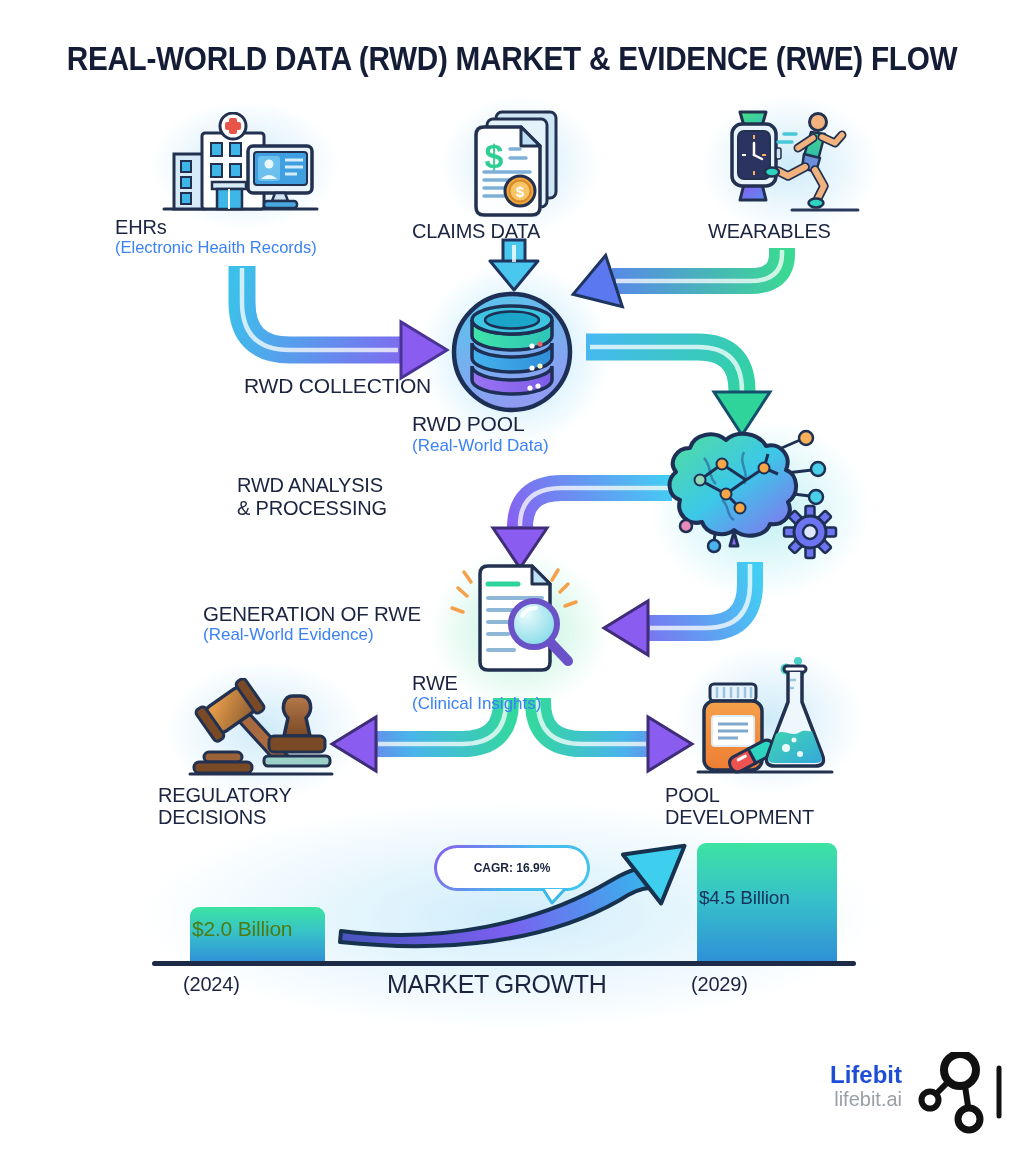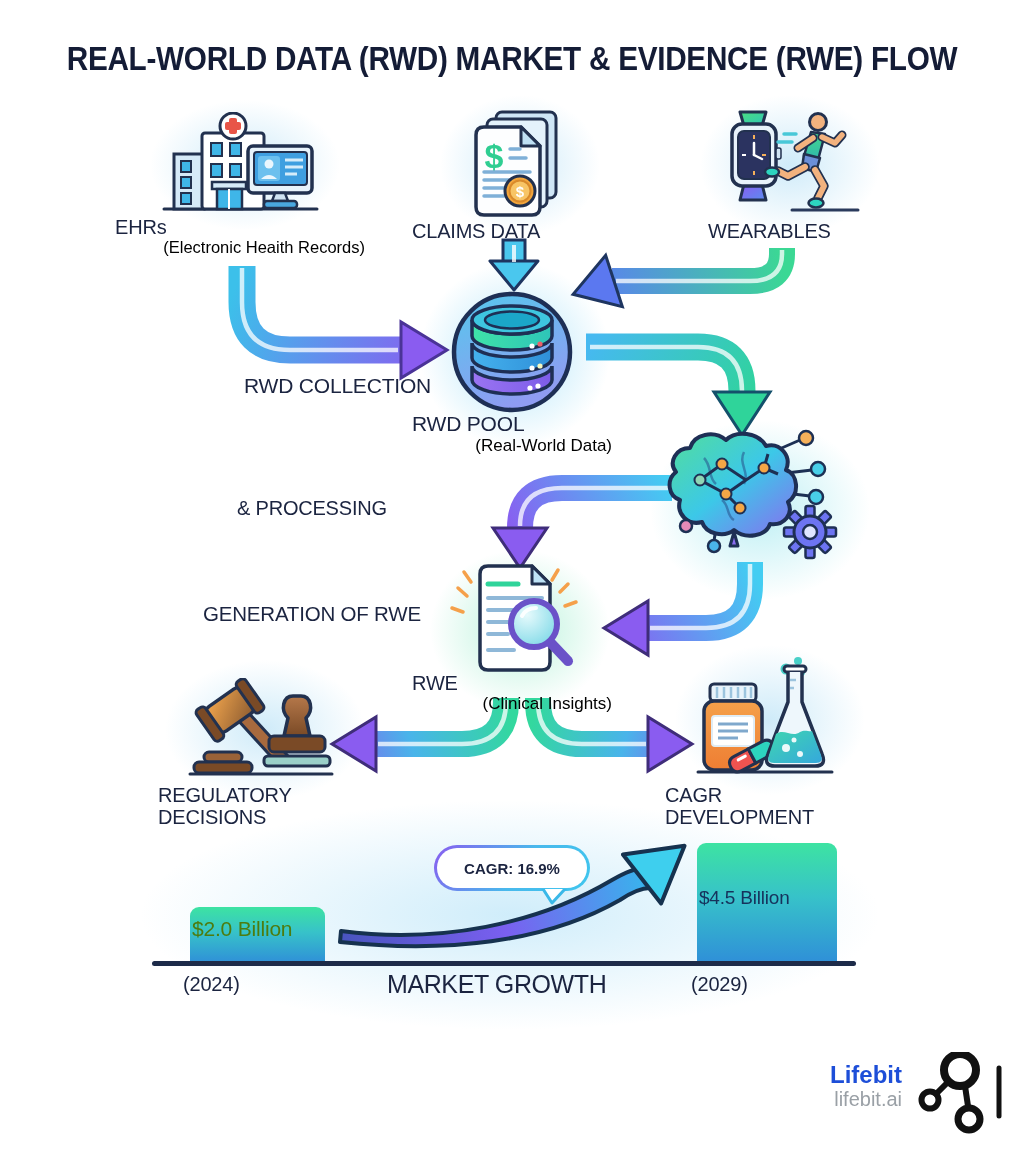--- a/index.html
+++ b/index.html
@@ -1,32 +1,32 @@
 <!DOCTYPE html>
 <html><head>
 <meta charset="utf-8">
 <style>
   html,body{margin:0;padding:0;background:#ffffff;}
   .canvas{position:relative;width:1024px;height:1154px;background:#ffffff;overflow:hidden;
           font-family:"Liberation Sans",sans-serif;}
   .glow{position:absolute;border-radius:50%;pointer-events:none;}
   .lbl{position:absolute;font-weight:normal;color:#1b2440;letter-spacing:-0.2px;}
-  .sub{position:absolute;font-weight:500;color:#000000;text-align:right;}
+  .sub{position:absolute;font-weight:500;color:#3b82f6;text-align:left;}
   .title{position:absolute;left:0;right:0;top:40px;text-align:center;font-size:33px;font-weight:bold;
          color:#141c36;letter-spacing:-0.3px;transform:scaleX(0.9);transform-origin:50% 50%;}
   .overlay{position:absolute;left:0;top:0;z-index:2;}
   .iconsvg{position:absolute;z-index:3;}
   .txt{z-index:4;}
   .bar{position:absolute;z-index:3;border-radius:9px 9px 0 0;
        background:linear-gradient(180deg,#3de3a2 0%,#37c2c9 45%,#2f8fd8 100%);}
   .baseline{position:absolute;z-index:3;background:#1d2b49;border-radius:3px;}
   .bubble-outer{position:absolute;z-index:5;border-radius:26px;padding:3px;
                 background:linear-gradient(125deg,#8a5cf0 0%,#49b9ec 55%,#3ec6ee 100%);}
   .bubble-inner{background:#ffffff;border-radius:23px;width:150px;height:40px;display:flex;
-                align-items:center;justify-content:center;font-size:15px;font-weight:bold;color:#1b2440;}
+                align-items:center;justify-content:center;font-size:12px;font-weight:bold;color:#1b2440;}
   .bubble-tail{position:absolute;z-index:6;}
   .brand{position:absolute;z-index:4;text-align:right;}
   .brand .b1{font-size:24px;font-weight:bold;color:#1d4ed8;line-height:26px;}
   .brand .b2{font-size:20px;color:#9aa0a6;line-height:23px;}
 </style>
 </head>
 <body>
 
 <div class="canvas">
 
@@ -423,31 +423,33 @@
 
   <div class="lbl txt" style="left:115px;width:250px;top:216px;font-size:20px;">EHRs</div>
   <div class="sub txt" style="left:115px;width:250px;top:238px;font-size:16.5px;">(Electronic Heaith Records)</div>
   <div class="lbl txt" style="left:412px;width:200px;top:220px;font-size:20px;">CLAIMS DATA</div>
   <div class="lbl txt" style="left:708px;width:200px;top:220px;font-size:20px;">WEARABLES</div>
 
   <div class="lbl txt" style="left:412px;width:200px;top:412px;font-size:21px;">RWD POOL</div>
   <div class="lbl txt" style="left:244px;width:200px;top:374px;font-size:21px;">RWD COLLECTION</div>
   <div class="sub txt" style="left:412px;width:200px;top:436px;font-size:17px;">(Real-World Data)</div>
 
+  <div class="lbl txt" style="left:237px;width:240px;top:474px;font-size:20px;">RWD ANALYSIS</div>
   <div class="lbl txt" style="left:237px;width:240px;top:497px;font-size:20px;">&amp; PROCESSING</div>
 
   <div class="lbl txt" style="left:203px;width:250px;top:602px;font-size:20.5px;">GENERATION OF RWE</div>
+  <div class="sub txt" style="left:203px;width:250px;top:625px;font-size:17px;">(Real-World Evidence)</div>
 
   <div class="lbl txt" style="left:412px;width:200px;top:672px;font-size:20px;">RWE</div>
   <div class="sub txt" style="left:412px;width:200px;top:694px;font-size:17px;">(Clinical Insights)</div>
 
   <div class="lbl txt" style="left:158px;width:200px;top:784px;font-size:20px;">REGULATORY</div>
   <div class="lbl txt" style="left:158px;width:200px;top:806px;font-size:20px;">DECISIONS</div>
 
-  <div class="lbl txt" style="left:665px;width:200px;top:784px;font-size:20px;">CAGR</div>
+  <div class="lbl txt" style="left:665px;width:200px;top:784px;font-size:20px;">POOL</div>
   <div class="lbl txt" style="left:665px;width:200px;top:806px;font-size:20px;">DEVELOPMENT</div>
 
   <div class="bar" style="left:190px;top:907px;width:135px;height:56px;"></div>
   <div class="bar" style="left:697px;top:843px;width:140px;height:120px;"></div>
   <div class="lbl txt" style="left:192px;width:132px;top:917px;font-size:21px;color:#4d7c0f;">$2.0 Billion</div>
   <div class="lbl txt" style="left:699px;width:137px;top:887px;font-size:19px;color:#16325c;">$4.5 Billion</div>
   <div class="baseline" style="left:152px;top:961px;width:704px;height:5px;"></div>
 
   <div class="lbl txt" style="left:183px;width:150px;top:973px;font-size:20px;">(2024)</div>
   <div class="lbl txt" style="left:387px;width:250px;top:970px;font-size:25px;letter-spacing:-0.4px;">MARKET GROWTH</div>

